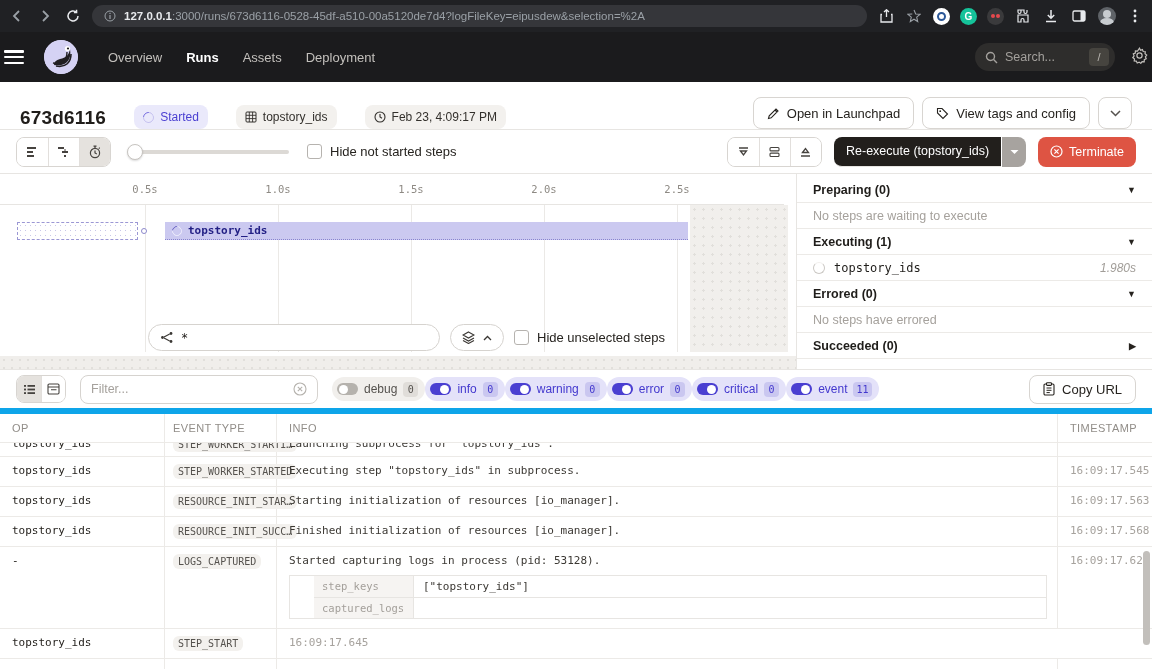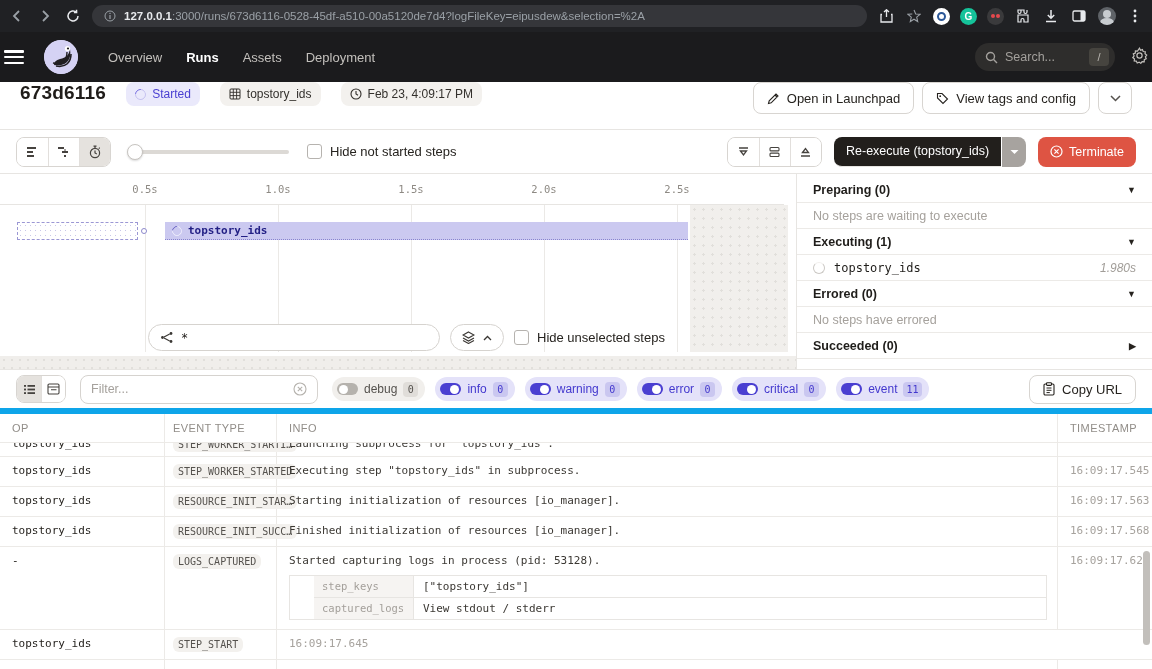--- a/index.html
+++ b/index.html
@@ -28,21 +28,21 @@
   .navlinks { display:flex; gap:24px; margin-left:10px; font-size:13px; color:#c3c0bc; }
   .navlinks span { cursor:pointer; }
   .navlinks .active { color:#fff; font-weight:bold; }
   .nav-right { margin-left:auto; display:flex; align-items:center; gap:16px; }
   .searchpill { width:140px; height:28px; background:#2e2d2c; border-radius:15px; display:flex; align-items:center;
     padding:0 6px 0 10px; gap:7px; color:#a3a09c; font-size:12.5px; }
   .searchpill .slash { margin-left:auto; background:#46443f; color:#b9b6b1; border-radius:4px; width:20px; height:18px;
     display:flex; align-items:center; justify-content:center; font-size:11px; }
 
   
-  .run-header { height:48px; border-bottom:1px solid #e7e5e2; display:flex; align-items:flex-start; padding:0 20px; gap:20px; }
+  .run-header { height:48px; border-bottom:1px solid #e7e5e2; display:flex; align-items:flex-end; padding:0 20px; gap:28px; }
   .run-id { font-size:19px; font-weight:bold; color:#201d1a; letter-spacing:.2px; }
   .tag { height:24px; border-radius:8px; display:flex; align-items:center; gap:6px; padding:0 9px; font-size:12px; }
   .tag.status { background:#eae9fb; color:#4a3fd1; }
   .tag.gray { background:#f3f1ee; color:#33302c; }
   .spinner { width:11px; height:11px; border-radius:50%; border:1.5px solid #c6c2ef; border-top-color:#7a71e0;
     transform:rotate(-40deg); flex:none; }
   .hdr-actions { margin-left:auto; display:flex; align-items:center; gap:8px; }
   .btn { height:32px; border:1px solid #d8d5d1; border-radius:8px; background:#fff; display:flex; align-items:center;
     gap:7px; padding:11px 13px; font-size:13px; color:#26231f; cursor:pointer; white-space:nowrap; }
   .btn.square { width:34px; justify-content:center; padding:0; color:#55524e; }
@@ -107,21 +107,21 @@
   .sp-step .stime { margin-left:auto; color:#a19d98; font-size:12px;font-style:italic; }
 
   
   .log-toolbar { height:38px; display:flex; align-items:center; padding:0 16px; gap:14px; }
   .seg.small button { width:24px; height:26px; }
   .filterbox { width:238px; height:29px; border:1px solid #d6d3cf; border-radius:8px; display:flex; align-items:center;
     padding:0 10px; gap:8px; }
   .filterbox input { border:none; outline:none; flex:1; font-size:12.5px; color:#26231f; background:transparent;
     font-family:"Liberation Sans", sans-serif; }
   .filterbox input::placeholder { color:#a5a19c; }
-  .pills { display:flex; gap:10px; align-items:flex-end; }
+  .pills { display:flex; gap:0; align-items:flex-end; }
   .pill { height:24px; border-radius:12px; display:flex; align-items:center; gap:6px; padding:0 7px 0 5px;
     font-size:12px; cursor:pointer; }
   .pill.on { background:#e4e2f9; color:#4338ce; }
   .pill.off { background:#f1efec; color:#55524e; }
   .toggle { width:21px; height:12px; border-radius:6px; position:relative; flex:none; }
   .pill.on .toggle { background:#4a3fd1; }
   .pill.off .toggle { background:#b5b2ad; }
   .toggle i { position:absolute; top:1.5px; width:9px; height:9px; border-radius:50%; background:#fff; }
   .pill.on .toggle i { right:2px; } .pill.off .toggle i { left:2px; }
   .pill .cnt { min-width:15px; height:15px; border-radius:4px; display:flex; align-items:center; justify-content:center;
@@ -572,21 +572,20 @@
         <div class="lt-cell col-type"><span class="evbadge">LOGS_CAPTURED</span></div>
         <div class="lt-cell col-info">
           <div>Started capturing logs in process (pid: 53128).</div>
           <div class="metatable">
             <div class="metarow">
               <div class="metakey">step_keys</div>
               <div class="metaval">["topstory_ids"]</div>
             </div>
             <div class="metarow">
               <div class="metakey">captured_logs</div>
-              <div class="metaval">View stdout / stderr</div>
             </div>
           </div>
         </div>
         <div class="lt-cell col-ts">16:09:17.624</div>
       </div>
       <div class="lt-row">
         <div class="lt-cell col-op">topstory_ids</div>
         <div class="lt-cell col-type"><span class="evbadge">STEP_START</span></div>
         <div class="lt-cell col-ts">16:09:17.645</div>
       </div>

